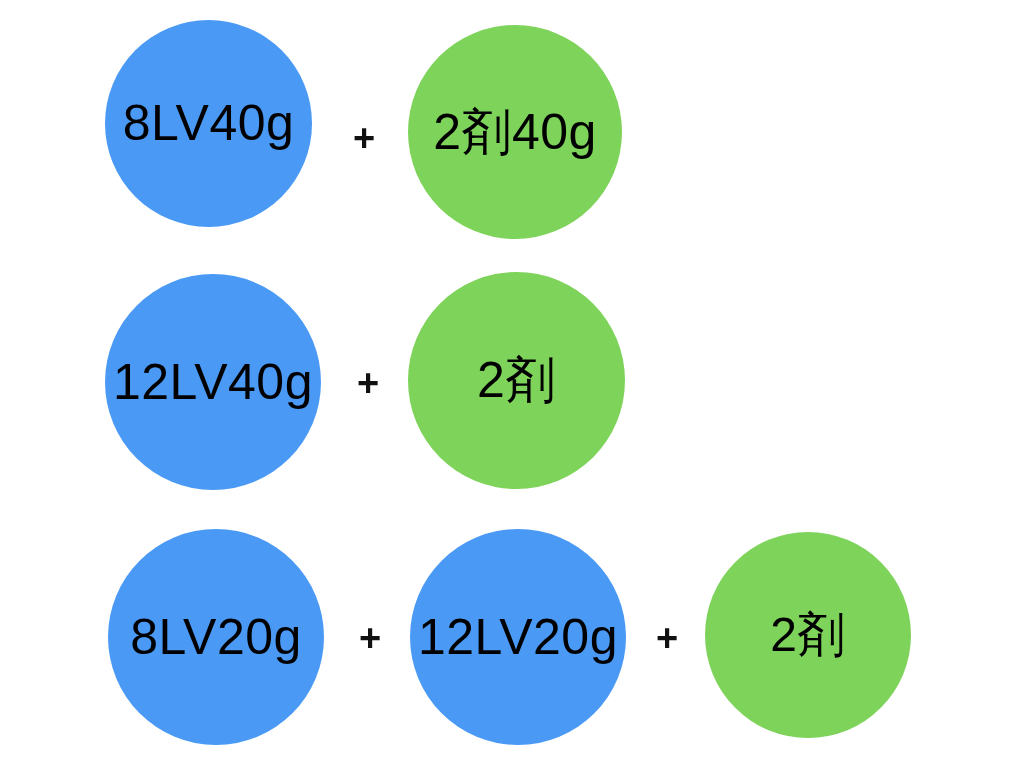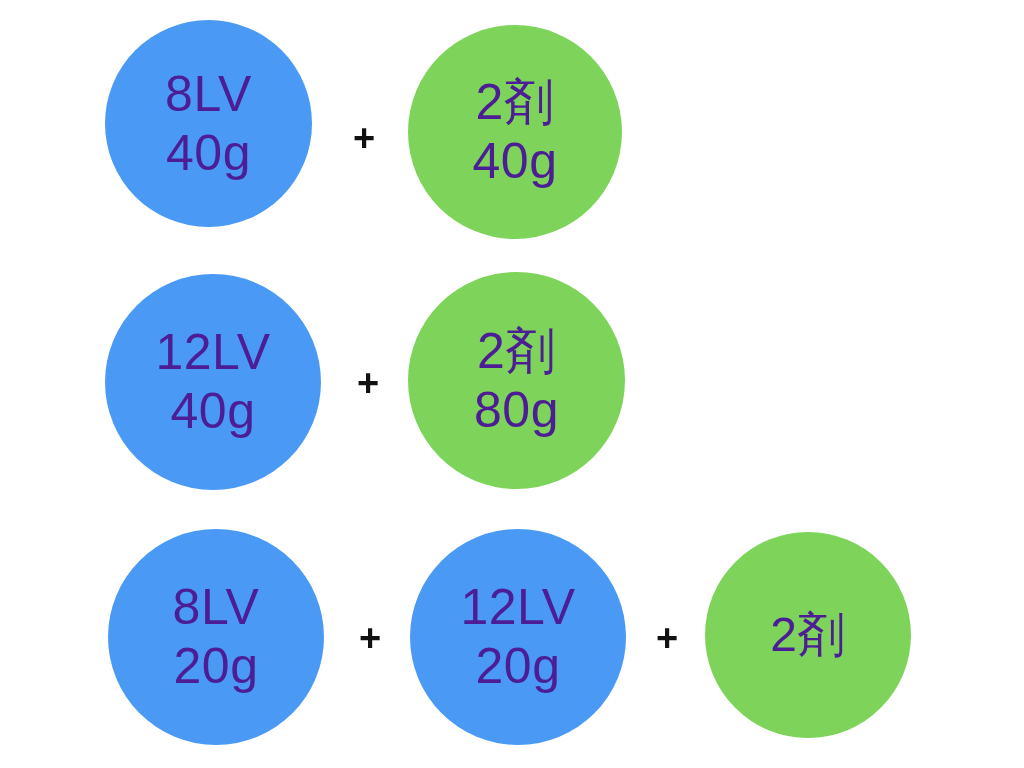--- a/index.html
+++ b/index.html
@@ -25,25 +25,25 @@
   .row {
     position: absolute;
     left: 0;
     width: 1024px;
   }
 
   .bubble {
     position: absolute;
     border-radius: 50%;
     display: flex;
-    flex-direction: column;
+    flex-direction: row;
     align-items: center;
     justify-content: center;
     box-sizing: border-box;
-    color: #4c1d95;
+    color: #000000;
     text-align: center;
   }
 
   .bubble .line {
     display: block;
     line-height: 1.18;
     font-weight: 400;
     letter-spacing: 0.5px;
     white-space: nowrap;
   }
@@ -74,21 +74,20 @@
       </div>
     </div>
     <div class="row" style="top: 0px; height: 768px; pointer-events: none;">
       <div class="bubble" style="pointer-events: auto; left: 105px; top: 274px; width: 216px; height: 216px; background: rgb(74, 154, 245); font-size: 50px;">
         <span class="line">12LV</span>
         <span class="line">40g</span>
       </div>
       <div class="plus" style="left: 349px; top: 364px; width: 38px; height: 38px; font-size: 38px; color: rgb(17, 17, 17);">+</div>
       <div class="bubble" style="pointer-events: auto; left: 408px; top: 272px; width: 217px; height: 217px; background: rgb(126, 211, 90); font-size: 50px;">
         <span class="line">2剤</span>
-        <span class="line">80g</span>
       </div>
     </div>
     <div class="row" style="top: 0px; height: 768px; pointer-events: none;">
       <div class="bubble" style="pointer-events: auto; left: 108px; top: 529px; width: 216px; height: 216px; background: rgb(74, 154, 245); font-size: 50px;">
         <span class="line">8LV</span>
         <span class="line">20g</span>
       </div>
       <div class="plus" style="left: 351px; top: 619px; width: 38px; height: 38px; font-size: 38px; color: rgb(17, 17, 17);">+</div>
       <div class="bubble" style="pointer-events: auto; left: 410px; top: 529px; width: 216px; height: 216px; background: rgb(74, 154, 245); font-size: 50px;">
         <span class="line">12LV</span>

